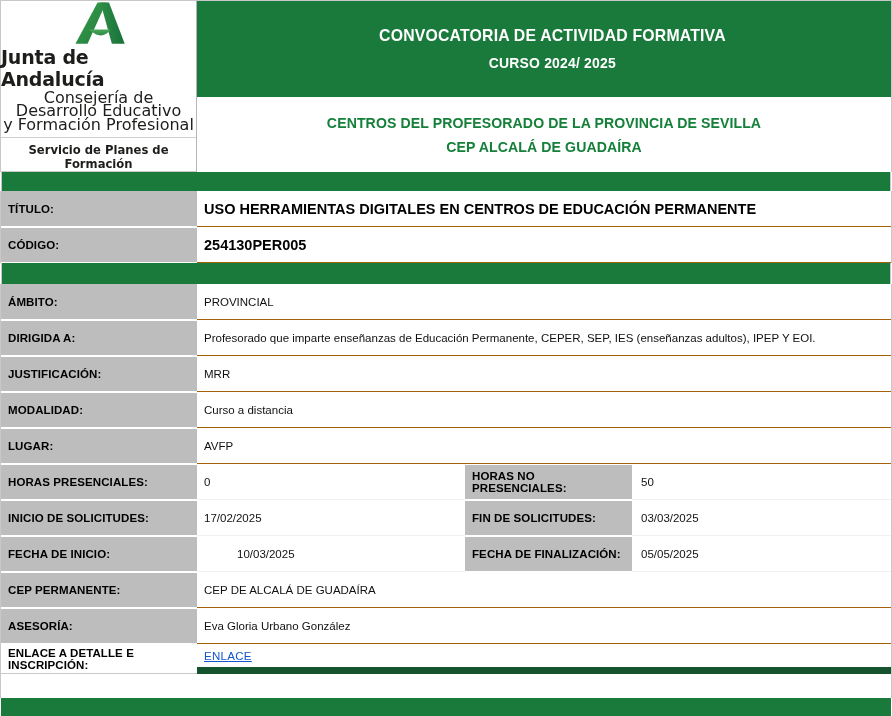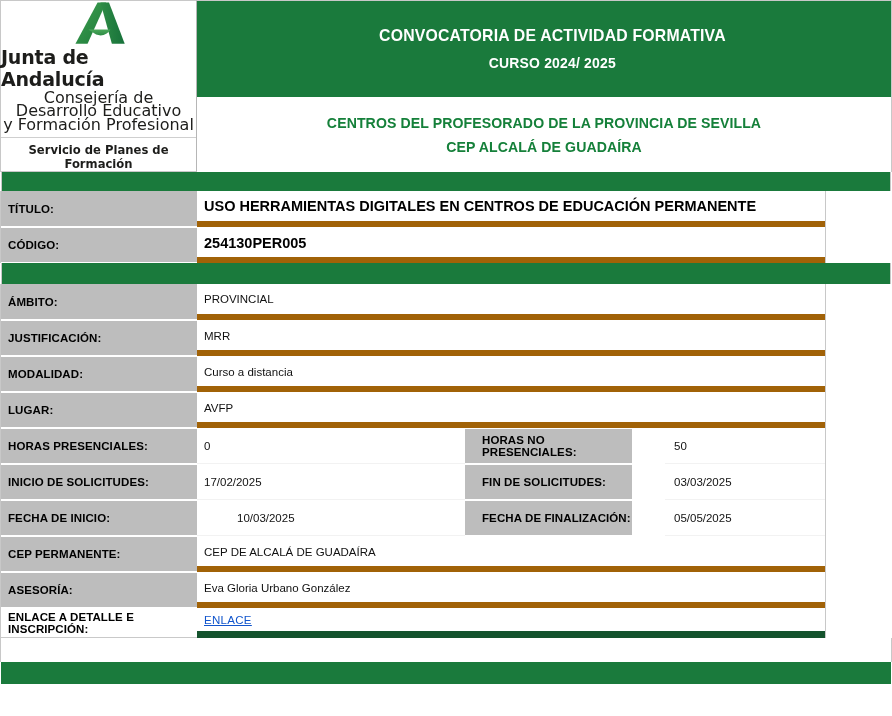--- a/index.html
+++ b/index.html
@@ -147,21 +147,21 @@
     background: #1a7a3c;
     border-left: 1px solid #c8c8c8;
     border-right: 1px solid #c8c8c8;
     box-sizing: border-box;
   }
   .greenbar.tall { height: 21px; }
 
   
   .block {
     position: relative;
-    width: 826px;
+    width: 892px;
     box-sizing: border-box;
     border-left: 1px solid #c8c8c8;
     border-right: 1px solid #c8c8c8;
     background: #f97316;
   }
   .row {
     position: relative;
     display: flex;
     height: 36px;
     box-sizing: border-box;
@@ -186,54 +186,53 @@
   }
   .val {
     flex: 1;
     box-sizing: border-box;
     background: #ffffff;
     color: #111111;
     font-size: 11.5px;
     display: flex;
     align-items: center;
     padding-left: 7px;
-    border-bottom: 6px solid #a16207;
+    border-bottom: 1px solid #a16207;
   }
   .val.big {
     font-size: 14.5px;
     font-weight: bold;
     color: #000000;
   }
 
   
   .lbl2 {
     width: 167px;
     min-width: 167px;
     box-sizing: border-box;
     background: #bdbdbd;
     color: #000000;
     font-size: 11.5px;
     font-weight: bold;
     letter-spacing: 0.1px;
     display: flex;
     align-items: center;
-    padding-left: 17px;
+    padding-left: 7px;
     border-bottom: 1px solid #ffffff;
   }
   .val2 {
     flex: 1;
     box-sizing: border-box;
     background: #ffffff;
     color: #111111;
     font-size: 11.5px;
     display: flex;
     align-items: center;
     padding-left: 9px;
     border-bottom: 1px solid #f2f2f2;
-    margin-left: 33px;
   }
   .spacer {
     width: 268px;
     min-width: 268px;
     background: #ffffff;
     border-bottom: 1px solid #f2f2f2;
     box-sizing: border-box;
   }
 
   
@@ -333,20 +332,24 @@
 
   <div class="greenbar tall"></div>
 
   <div class="block">
 
     <div class="row">
       <div class="lbl">ÁMBITO:</div>
       <div class="val">PROVINCIAL</div>
     </div>
 
+    <div class="row">
+      <div class="lbl">DIRIGIDA A:</div>
+      <div class="val"> Profesorado que imparte enseñanzas de Educación Permanente, CEPER, SEP, IES (enseñanzas adultos), IPEP Y EOI.</div>
+    </div>
 
     <div class="row">
       <div class="lbl">JUSTIFICACIÓN:</div>
       <div class="val">MRR</div>
     </div>
 
     <div class="row">
       <div class="lbl">MODALIDAD:</div>
       <div class="val">Curso a distancia</div>
     </div>

